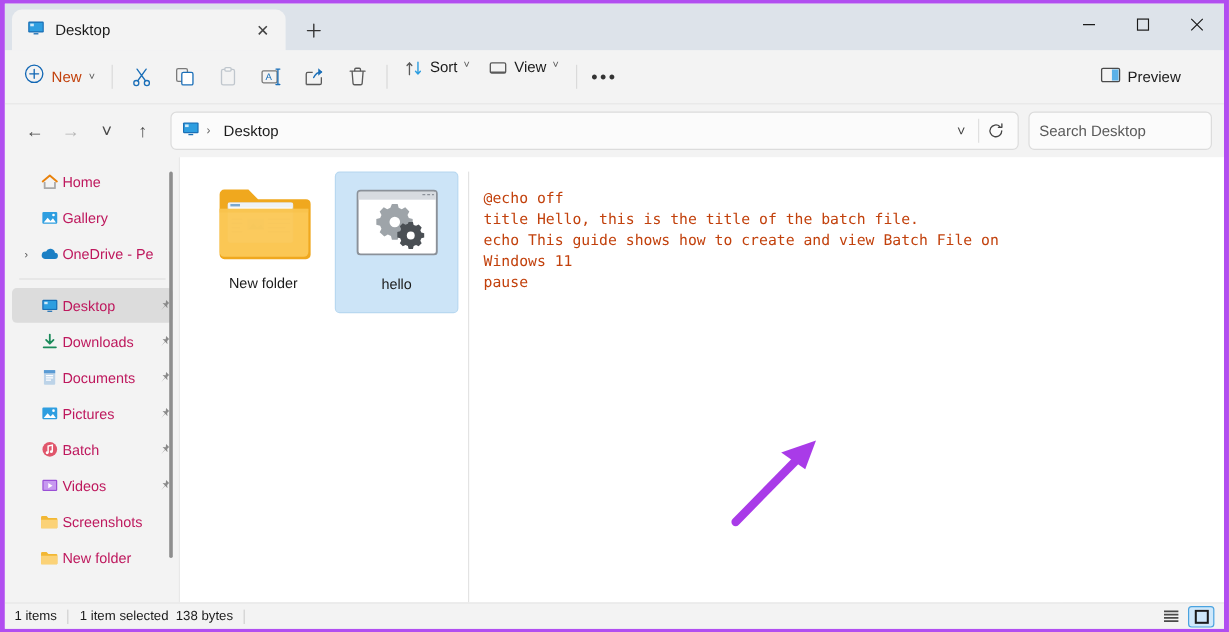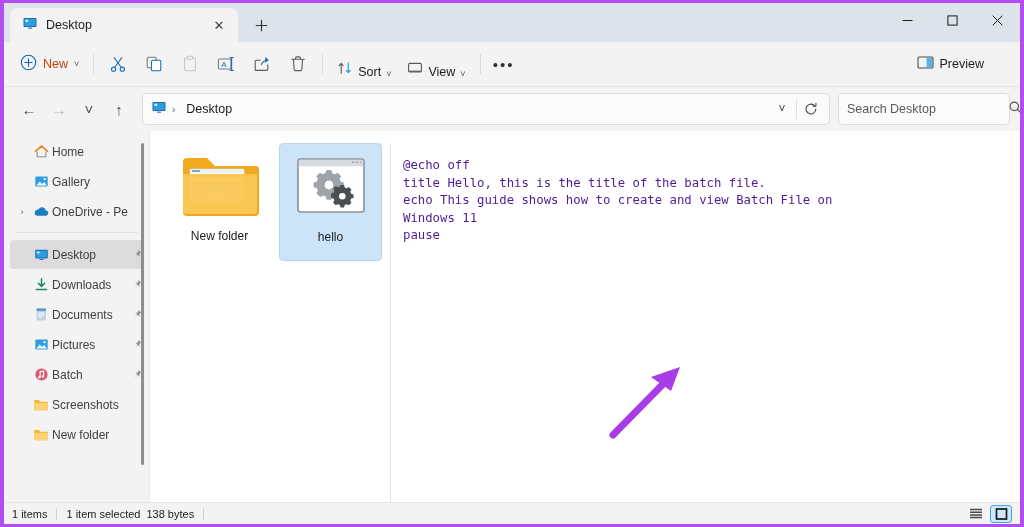--- a/index.html
+++ b/index.html
@@ -84,21 +84,21 @@
   .tb-new-label { font-size: 12.5px; color: #c2410c; }
   .tb-icon {
     width: 36px; height: 30px;
     display: flex; align-items: center; justify-content: center;
     border-radius: 5px;
   }
   .tb-split {
     width: 1px; height: 20px; background: #dadada; margin: 0 6px;
   }
   .tb-text-btn {
-    display: flex; align-items: flex-end; gap: 5px;
+    display: flex; align-items: flex-start; gap: 5px;
     height: 30px; padding: 0 8px;
     border-radius: 5px;
     font-size: 12.5px; color: #1b1b1b;
   }
   .tb-dots {
     width: 34px; height: 30px;
     display: flex; align-items: center; justify-content: center;
     letter-spacing: 2px; color: #333; font-size: 15px;
     border-radius: 5px;
   }
@@ -132,21 +132,21 @@
   .crumb-text { font-size: 12.5px; color: #1b1b1b; margin-left: 6px; }
   .crumb-sep { font-size: 10px; color: #666; margin: 0 5px; }
   .addr-spacer { flex: 1; }
   .addr-btn {
     width: 28px; height: 28px;
     display: flex; align-items: center; justify-content: center;
     color: #444; font-size: 12px;
   }
   .vdiv { width: 1px; height: 20px; background: #e0e0e0; }
   .search-box {
-    width: 172px; height: 32px; margin-left: 8px;
+    width: 153px; height: 32px; margin-left: 8px;
     background: #fbfbfb; border: 1px solid #dcdcdc; border-radius: 5px;
     display: flex; align-items: center; padding: 0 8px;
   }
   .search-box input {
     flex: 1; border: 0; outline: 0; background: transparent;
     font-family: "Liberation Sans", sans-serif;
     font-size: 12.5px; color: #1b1b1b;
   }
   .search-box input::placeholder { color: #5a5a5a; }
 
@@ -173,21 +173,21 @@
   .nav-item.selected { background: #dcdcdc; }
   .nav-expander {
     width: 16px; flex: 0 0 16px;
     font-size: 9px; color: #555; text-align: center;
   }
   .nav-ico {
     width: 22px; flex: 0 0 22px;
     display: flex; align-items: center; justify-content: center;
   }
   .nav-label {
-    font-size: 12px; color: #404040;
+    font-size: 12px; color: #be185d;
     white-space: nowrap; overflow: hidden;
     flex: 1;
   }
   .nav-pin {
     width: 16px; flex: 0 0 16px;
     color: #8a8a8a; font-size: 11px;
     display: flex; align-items: center; justify-content: center;
   }
   .nav-divider {
     height: 1px; background: #e0e0e0;
@@ -244,21 +244,21 @@
     width: 496px; flex: 0 0 496px;
     background: #ffffff;
     border-left: 1px solid #e3e3e3;
     padding: 14px 10px 0 12px;
     overflow: hidden;
   }
   .preview-text {
     font-family: "DejaVu Sans Mono", monospace;
     font-size: 12.3px;
     line-height: 17.5px;
-    color: #4c1d95;
+    color: #c2410c;
     white-space: pre-wrap;
     word-break: break-word;
   }
 
   
   .statusbar {
     height: 22px; flex: 0 0 22px;
     background: #f3f3f3;
     border-top: 1px solid #e6e6e6;
     display: flex; align-items: center;
@@ -584,20 +584,36 @@
           </svg>
         </span>
         <span class="nav-label">Batch</span>
         <span class="nav-pin">
           <svg width="11" height="11" viewBox="0 0 11 11">
             <path d="M7.4 1.1L9.9 3.6 8.3 5.2l.3 2.6-2.2-2.2-3.1 3.9 3.4-3.7L4.5 3.6l2.6.2z" fill="#8a8a8a"></path>
           </svg>
         </span>
       </div>
 
+      <div class="nav-item">
+        <span class="nav-expander"></span>
+        <span class="nav-ico">
+          <svg width="15" height="15" viewBox="0 0 15 15">
+            <rect x="1.3" y="2.8" width="12.4" height="9.4" rx="1" fill="#9a4fd6"></rect>
+            <rect x="2.3" y="3.8" width="10.4" height="7.4" fill="#c79af0"></rect>
+            <path d="M6.2 5.6l3.6 2.1-3.6 2.1z" fill="#fff"></path>
+          </svg>
+        </span>
+        <span class="nav-label">Videos</span>
+        <span class="nav-pin">
+          <svg width="11" height="11" viewBox="0 0 11 11">
+            <path d="M7.4 1.1L9.9 3.6 8.3 5.2l.3 2.6-2.2-2.2-3.1 3.9 3.4-3.7L4.5 3.6l2.6.2z" fill="#8a8a8a"></path>
+          </svg>
+        </span>
+      </div>
 
       <div class="nav-item">
         <span class="nav-expander"></span>
         <span class="nav-ico">
           <svg width="16" height="14" viewBox="0 0 16 14">
             <path d="M1.2 3.1a1 1 0 011-1h3.6l1.5 1.6h6.5a1 1 0 011 1v6.6a1 1 0 01-1 1H2.2a1 1 0 01-1-1z" fill="#f2b733"></path>
             <path d="M1.2 5.1h13.6v6.2a1 1 0 01-1 1H2.2a1 1 0 01-1-1z" fill="#fbd277"></path>
           </svg>
         </span>
         <span class="nav-label">Screenshots</span>

